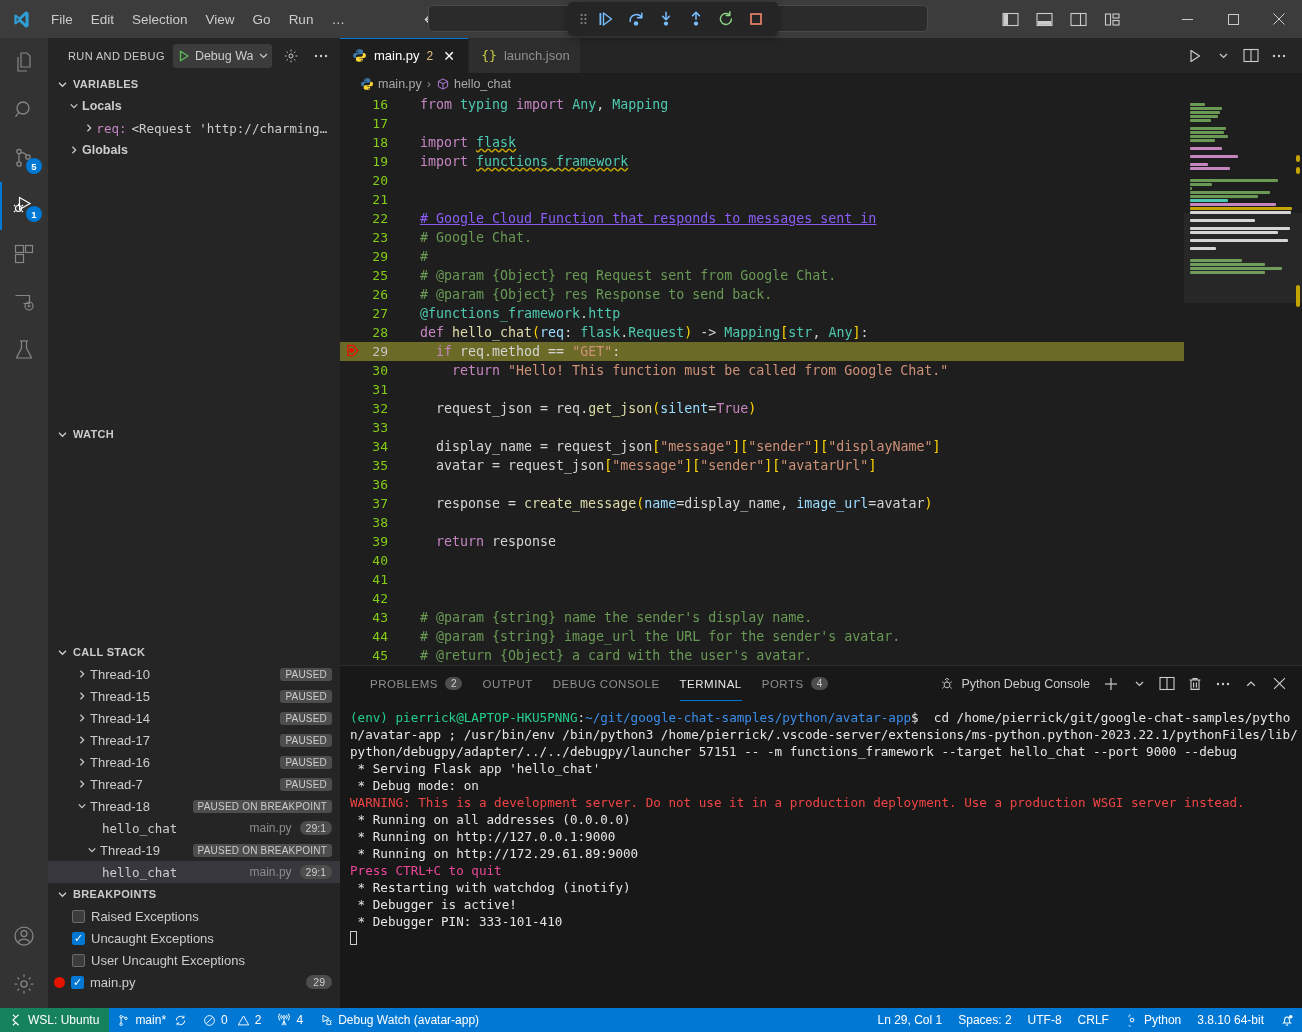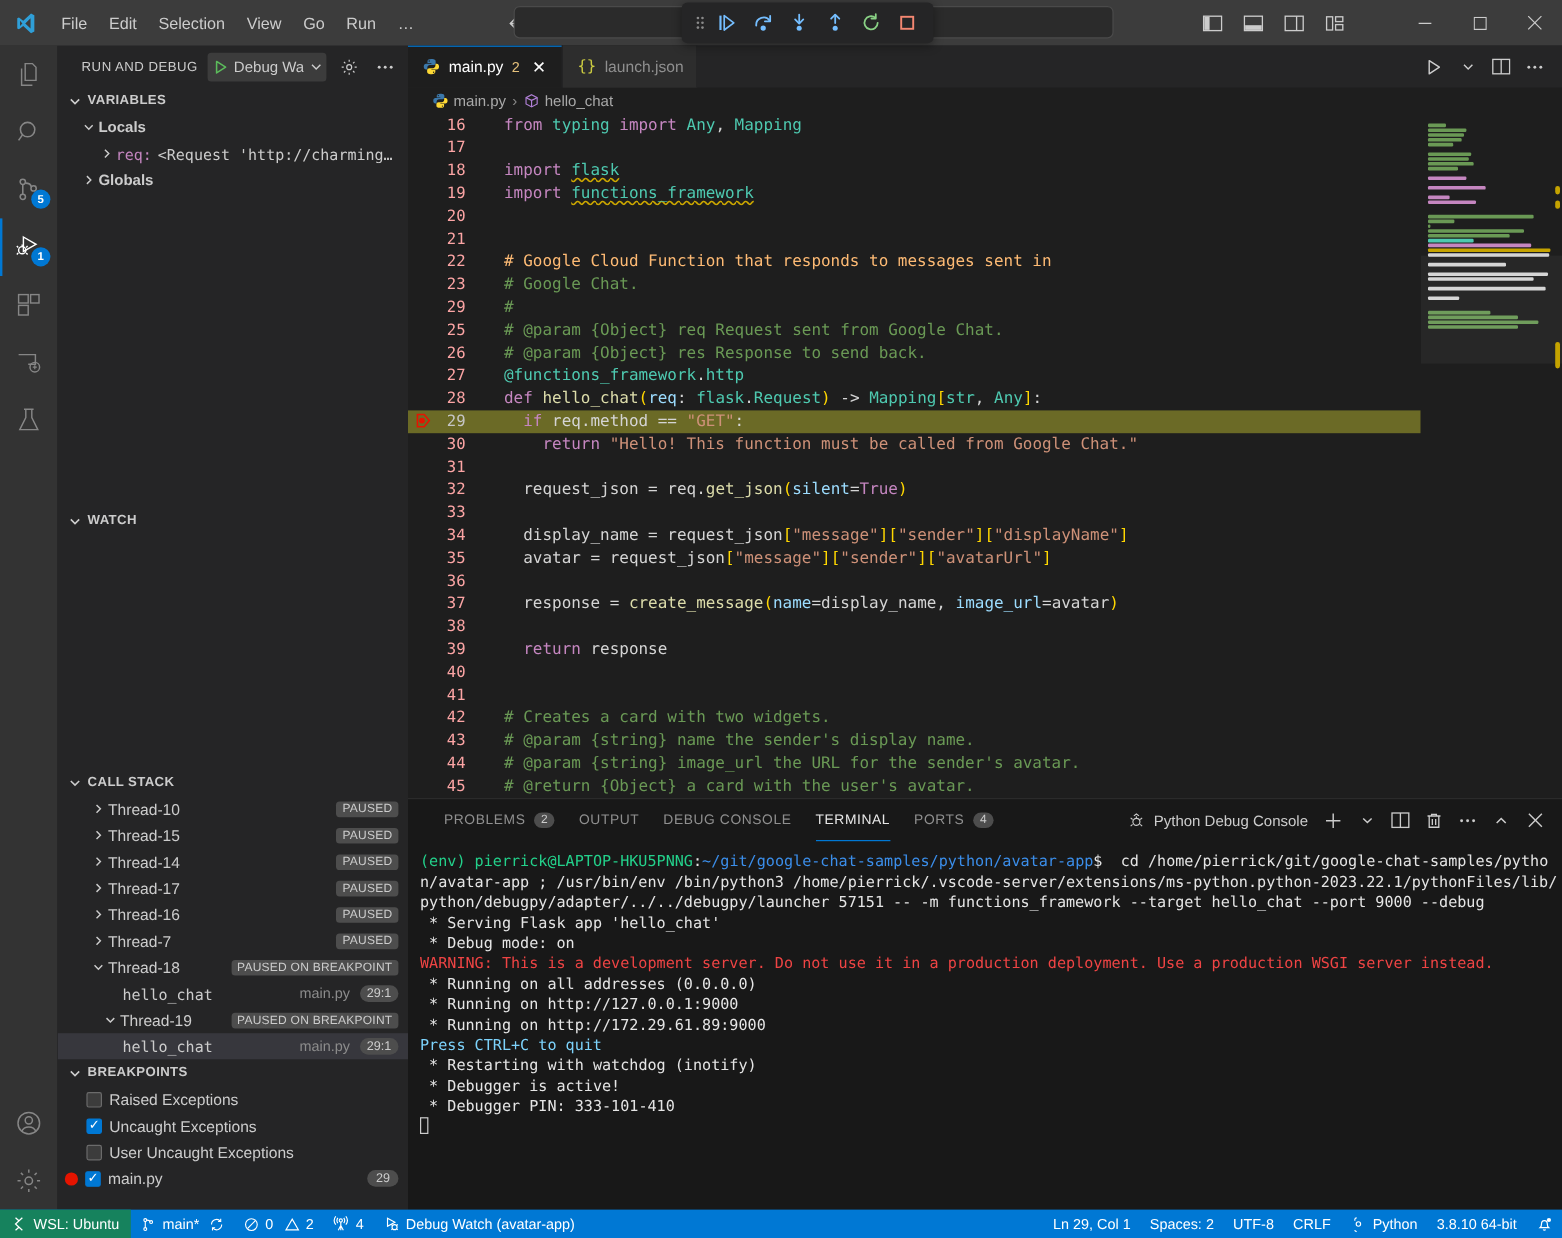--- a/index.html
+++ b/index.html
@@ -136,21 +136,21 @@
   .bc-item { display:flex; align-items:center; gap:4px; }
 
   .code-wrap { flex: 1 1 auto; display:flex; position:relative; overflow:hidden; min-height:0; }
   .code {
     flex:1 1 auto; font-family:"DejaVu Sans Mono","Liberation Mono",monospace;
     font-size: 13.3px; line-height: 19px; position:relative; overflow:hidden;
   }
   .cline { display:flex; height:19px; align-items:center; white-space:pre; }
   .cline.hl { background:#6b6a26; }
   .gutter {
-    width: 62px; flex:0 0 62px; text-align:right; padding-right: 14px; color:#fca5a5; font-size:13px;
+    width: 62px; flex:0 0 62px; text-align:right; padding-right: 14px; color:#84cc16; font-size:13px;
     position:relative; user-select:none;
   }
   .cline.hl .gutter { color:#c6c6c6; }
   .bp-arrow { position:absolute; left: 6px; top: 1px; color:#e51400; }
   .ctext { padding-left: 18px; }
   .minimap {
     width: 118px; flex: 0 0 118px; background:#1e1e1e; position:relative; overflow:hidden; padding: 8px 6px;
   }
   .mm-line { height:3px; margin-bottom:1px; border-radius:1px; }
   .mm-slider { position:absolute; left:0; right:0; top: 118px; height: 90px; background: rgba(255,255,255,.045); }
@@ -171,21 +171,21 @@
   .pa-btn { width:26px; height:26px; display:flex; align-items:center; justify-content:center; border-radius:3px; color:#cccccc;}
 
   .terminal {
     flex:1 1 auto; padding: 8px 0 0 10px; overflow:hidden;
     font-family:"DejaVu Sans Mono","Liberation Mono",monospace; font-size:12.6px; line-height:17px;
     white-space:pre-wrap; word-break:break-all; color:#cccccc;
   }
   .t-green { color:#23d18b; }
   .t-blue  { color:#3b8eea; }
   .t-red   { color:#ef4444; }
-  .t-yellow{ color:#7dd3fc; }
+  .t-yellow{ color:#ec4899; }
   .t-white { color:#e5e5e5; }
   .t-cursor { display:inline-block; width:7px; height:14px; border:1px solid #cccccc; vertical-align:-2px;}
 
   
   .statusbar {
     height: 24px; flex:0 0 24px; background:#0078d4; color:#ffffff; display:flex; align-items:center;
     font-size: 12px;
   }
   .sb-left { display:flex; align-items:center; }
   .sb-right { margin-left:auto; display:flex; align-items:center; }
@@ -695,21 +695,21 @@
         </div>
 
         <div class="code-wrap">
           <div class="code" id="code-lines">
               <div class="cline"><div class="gutter">16</div><div class="ctext"><span style="color: rgb(197, 134, 192);">from </span><span style="color: rgb(78, 201, 176);">typing </span><span style="color: rgb(197, 134, 192);">import </span><span style="color: rgb(78, 201, 176);">Any</span><span style="color: rgb(212, 212, 212);">, </span><span style="color: rgb(78, 201, 176);">Mapping</span></div></div>
               <div class="cline"><div class="gutter">17</div><div class="ctext"></div></div>
               <div class="cline"><div class="gutter">18</div><div class="ctext"><span style="color: rgb(197, 134, 192);">import </span><span style="color: rgb(78, 201, 176); text-decoration: underline wavy rgb(204, 167, 0);">flask</span></div></div>
               <div class="cline"><div class="gutter">19</div><div class="ctext"><span style="color: rgb(197, 134, 192);">import </span><span style="color: rgb(78, 201, 176); text-decoration: underline wavy rgb(204, 167, 0);">functions_framework</span></div></div>
               <div class="cline"><div class="gutter">20</div><div class="ctext"></div></div>
               <div class="cline"><div class="gutter">21</div><div class="ctext"></div></div>
-              <div class="cline"><div class="gutter">22</div><div class="ctext"><span style="color: #fdba74;"># Google Cloud Function that responds to messages sent in</span></div></div>
+              <div class="cline"><div class="gutter">22</div><div class="ctext"><span style="color: #8b5cf6; text-decoration: underline;"># Google Cloud Function that responds to messages sent in</span></div></div>
               <div class="cline"><div class="gutter">23</div><div class="ctext"><span style="color: rgb(106, 153, 85);"># Google Chat.</span></div></div>
               <div class="cline"><div class="gutter">29</div><div class="ctext"><span style="color: rgb(106, 153, 85);">#</span></div></div>
               <div class="cline"><div class="gutter">25</div><div class="ctext"><span style="color: rgb(106, 153, 85);"># @param {Object} req Request sent from Google Chat.</span></div></div>
               <div class="cline"><div class="gutter">26</div><div class="ctext"><span style="color: rgb(106, 153, 85);"># @param {Object} res Response to send back.</span></div></div>
               <div class="cline"><div class="gutter">27</div><div class="ctext"><span style="color: rgb(78, 201, 176);">@functions_framework</span><span style="color: rgb(212, 212, 212);">.</span><span style="color: rgb(78, 201, 176);">http</span></div></div>
               <div class="cline"><div class="gutter">28</div><div class="ctext"><span style="color: rgb(197, 134, 192);">def </span><span style="color: rgb(220, 220, 170);">hello_chat</span><span style="color: rgb(255, 215, 0);">(</span><span style="color: rgb(156, 220, 254);">req</span><span style="color: rgb(212, 212, 212);">: </span><span style="color: rgb(78, 201, 176);">flask</span><span style="color: rgb(212, 212, 212);">.</span><span style="color: rgb(78, 201, 176);">Request</span><span style="color: rgb(255, 215, 0);">)</span><span style="color: rgb(212, 212, 212);"> -&gt; </span><span style="color: rgb(78, 201, 176);">Mapping</span><span style="color: rgb(255, 215, 0);">[</span><span style="color: rgb(78, 201, 176);">str</span><span style="color: rgb(212, 212, 212);">, </span><span style="color: rgb(78, 201, 176);">Any</span><span style="color: rgb(255, 215, 0);">]</span><span style="color: rgb(212, 212, 212);">:</span></div></div>
               <div class="cline hl"><div class="gutter"><span class="bp-arrow"><svg width="15" height="15" viewBox="0 0 16 16">
                       <path d="M2 2.5h6l4.5 5.5L8 13.5H2z" fill="none" stroke="#e51400" stroke-width="1.4"></path>
                       <circle cx="6" cy="8" r="2.6" fill="#e51400"></circle>
                     </svg></span>29</div><div class="ctext"><span style="color: rgb(212, 212, 212);">  </span><span style="color: rgb(197, 134, 192);">if </span><span style="color: rgb(212, 212, 212);">req.method </span><span style="color: rgb(212, 212, 212);">== </span><span style="color: rgb(206, 145, 120);">"GET"</span><span style="color: rgb(212, 212, 212);">:</span></div></div>
@@ -718,21 +718,21 @@
               <div class="cline"><div class="gutter">32</div><div class="ctext"><span style="color: rgb(212, 212, 212);">  request_json </span><span style="color: rgb(212, 212, 212);">= </span><span style="color: rgb(212, 212, 212);">req.</span><span style="color: rgb(220, 220, 170);">get_json</span><span style="color: rgb(255, 215, 0);">(</span><span style="color: rgb(156, 220, 254);">silent</span><span style="color: rgb(212, 212, 212);">=</span><span style="color: rgb(197, 134, 192);">True</span><span style="color: rgb(255, 215, 0);">)</span></div></div>
               <div class="cline"><div class="gutter">33</div><div class="ctext"></div></div>
               <div class="cline"><div class="gutter">34</div><div class="ctext"><span style="color: rgb(212, 212, 212);">  display_name </span><span style="color: rgb(212, 212, 212);">= </span><span style="color: rgb(212, 212, 212);">request_json</span><span style="color: rgb(255, 215, 0);">[</span><span style="color: rgb(206, 145, 120);">"message"</span><span style="color: rgb(255, 215, 0);">][</span><span style="color: rgb(206, 145, 120);">"sender"</span><span style="color: rgb(255, 215, 0);">][</span><span style="color: rgb(206, 145, 120);">"displayName"</span><span style="color: rgb(255, 215, 0);">]</span></div></div>
               <div class="cline"><div class="gutter">35</div><div class="ctext"><span style="color: rgb(212, 212, 212);">  avatar </span><span style="color: rgb(212, 212, 212);">= </span><span style="color: rgb(212, 212, 212);">request_json</span><span style="color: rgb(255, 215, 0);">[</span><span style="color: rgb(206, 145, 120);">"message"</span><span style="color: rgb(255, 215, 0);">][</span><span style="color: rgb(206, 145, 120);">"sender"</span><span style="color: rgb(255, 215, 0);">][</span><span style="color: rgb(206, 145, 120);">"avatarUrl"</span><span style="color: rgb(255, 215, 0);">]</span></div></div>
               <div class="cline"><div class="gutter">36</div><div class="ctext"></div></div>
               <div class="cline"><div class="gutter">37</div><div class="ctext"><span style="color: rgb(212, 212, 212);">  response </span><span style="color: rgb(212, 212, 212);">= </span><span style="color: rgb(220, 220, 170);">create_message</span><span style="color: rgb(255, 215, 0);">(</span><span style="color: rgb(156, 220, 254);">name</span><span style="color: rgb(212, 212, 212);">=</span><span style="color: rgb(212, 212, 212);">display_name, </span><span style="color: rgb(156, 220, 254);">image_url</span><span style="color: rgb(212, 212, 212);">=</span><span style="color: rgb(212, 212, 212);">avatar</span><span style="color: rgb(255, 215, 0);">)</span></div></div>
               <div class="cline"><div class="gutter">38</div><div class="ctext"></div></div>
               <div class="cline"><div class="gutter">39</div><div class="ctext"><span style="color: rgb(212, 212, 212);">  </span><span style="color: rgb(197, 134, 192);">return </span><span style="color: rgb(212, 212, 212);">response</span></div></div>
               <div class="cline"><div class="gutter">40</div><div class="ctext"></div></div>
               <div class="cline"><div class="gutter">41</div><div class="ctext"></div></div>
-              <div class="cline"><div class="gutter">42</div><div class="ctext"><span style="color: rgb(106, 153, 85);"># Creates a card with two widgets.</span></div></div>
+              <div class="cline"><div class="gutter">42</div></div>
               <div class="cline"><div class="gutter">43</div><div class="ctext"><span style="color: rgb(106, 153, 85);"># @param {string} name the sender's display name.</span></div></div>
               <div class="cline"><div class="gutter">44</div><div class="ctext"><span style="color: rgb(106, 153, 85);"># @param {string} image_url the URL for the sender's avatar.</span></div></div>
               <div class="cline"><div class="gutter">45</div><div class="ctext"><span style="color: rgb(106, 153, 85);"># @return {Object} a card with the user's avatar.</span></div></div>
             </div>
           <div class="minimap">
             <div id="mm">
                 <div class="mm-line" style="width: 14%; background: rgb(106, 153, 85);"></div>
                 <div class="mm-line" style="width: 30%; background: rgb(106, 153, 85);"></div>
                 <div class="mm-line" style="width: 28%; background: rgb(106, 153, 85);"></div>
                 <div class="mm-line" style="width: 26%; background: rgb(106, 153, 85);"></div>

